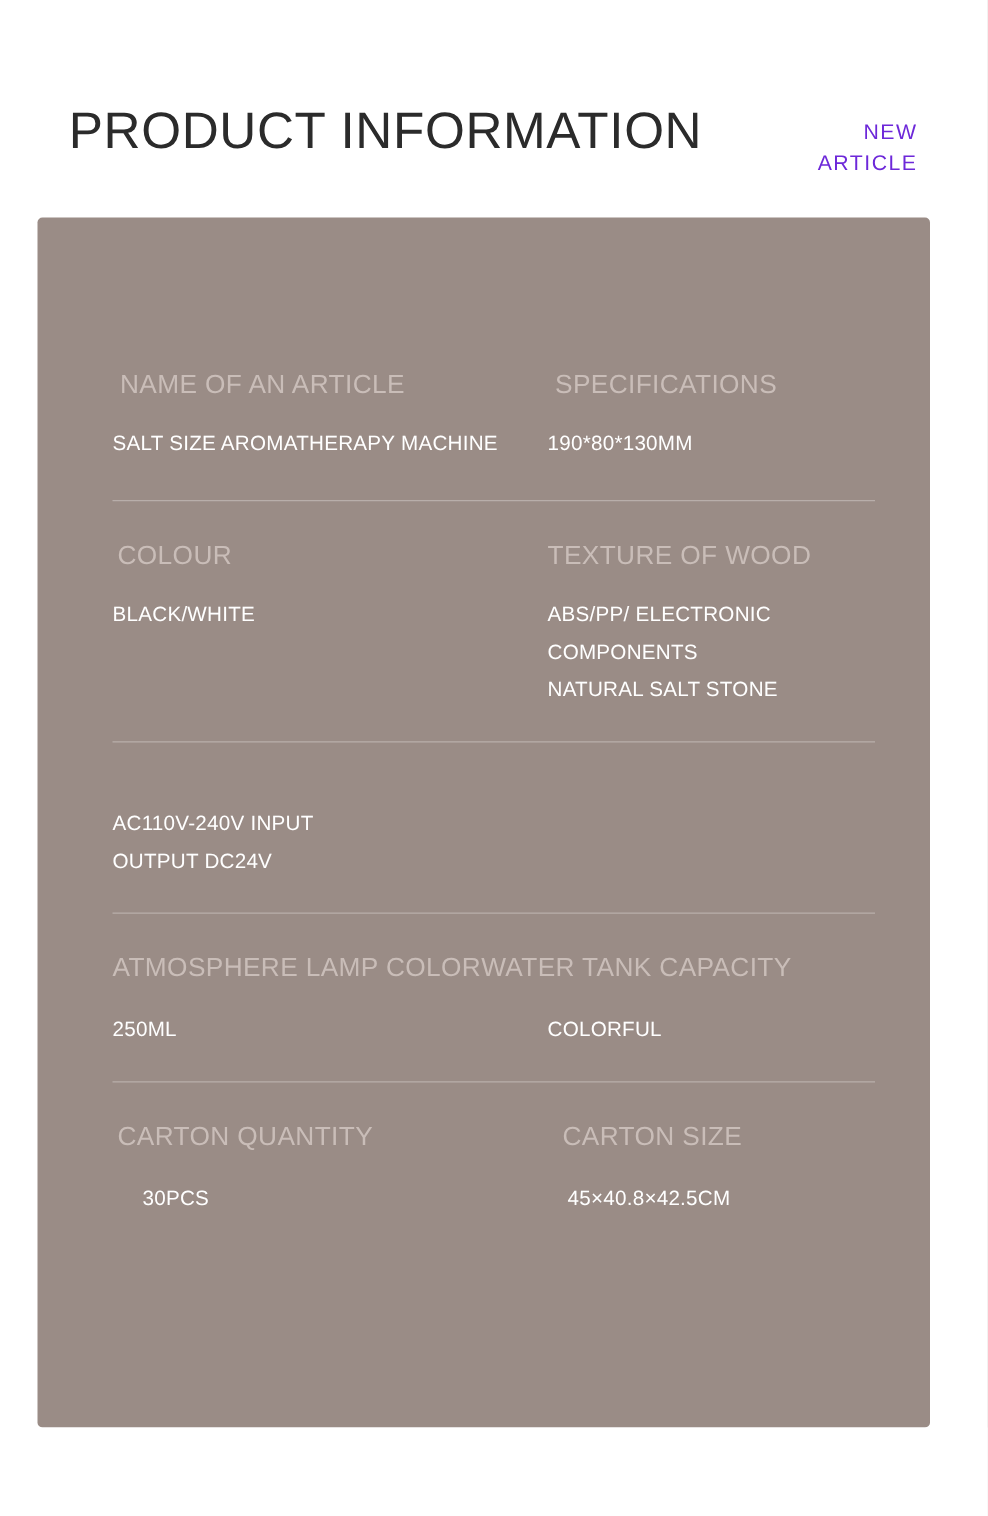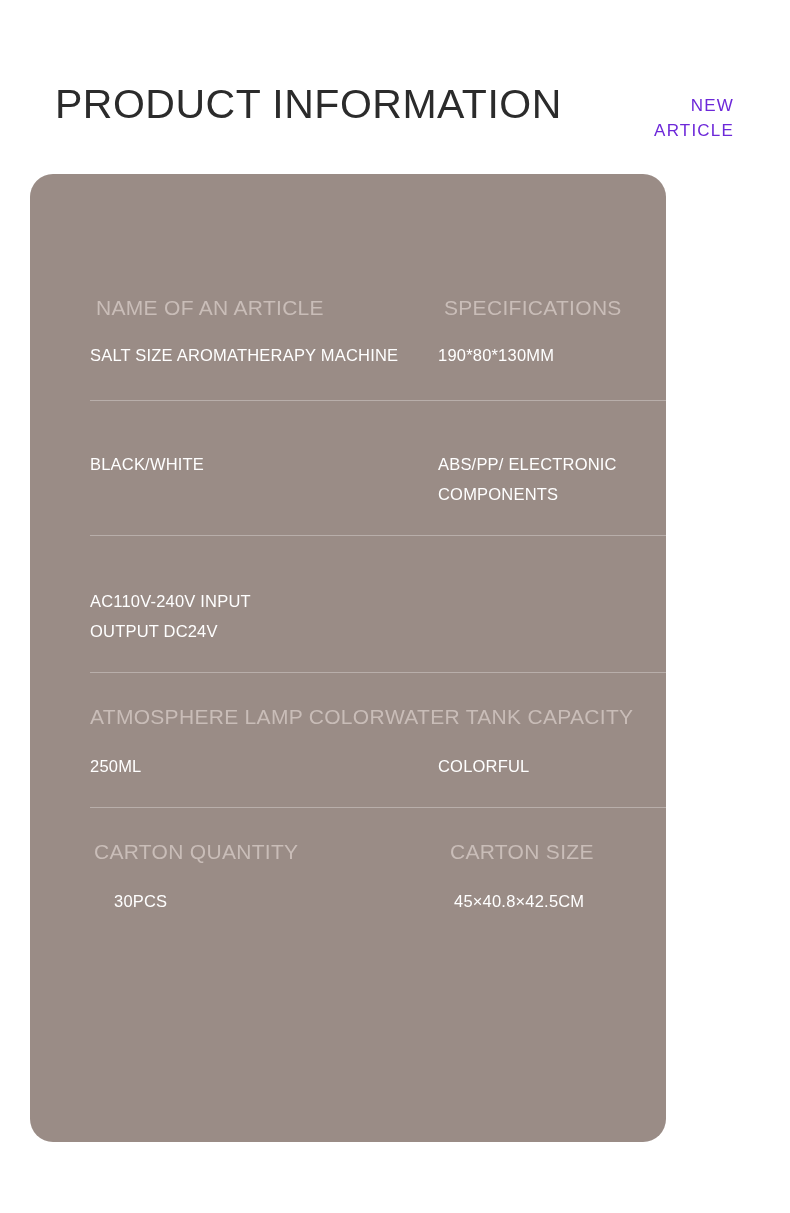--- a/index.html
+++ b/index.html
@@ -51,24 +51,24 @@
     letter-spacing: 1.2px;
     line-height: 25px;
   }
   .header-sub div { white-space: nowrap; }
 
   
   .panel {
     position: absolute;
     left: 30px;
     top: 174px;
-    width: 636px;
+    width: 714px;
     height: 968px;
     background: #9a8c86;
-    border-radius: 23px;
+    border-radius: 4px;
   }
 
   .table {
     position: absolute;
     left: 60px;
     top: 120px;
     width: 610px;
   }
 
   .row {
@@ -169,27 +169,36 @@
             <div class="value">190*80*130MM</div>
           </div>
         </div>
         <div class="divider-wrap">
           <div class="divider"></div>
         </div>
         <div class="after-div"></div>
       </div>
 
       <div class="row r2">
+        <div class="cols">
+          <div class="col col-left">
+            <div class="label indent-4">COLOUR</div>
+          </div>
+          <div class="col col-right">
+            <div class="label">TEXTURE OF WOOD</div>
+          </div>
+        </div>
         <div class="gap"></div>
         <div class="cols">
           <div class="col col-left">
             <div class="value">BLACK/WHITE</div>
           </div>
           <div class="col col-right">
             <div class="value multi">ABS/PP/ ELECTRONIC COMPONENTS</div>
+            <div class="value multi">NATURAL SALT STONE</div>
           </div>
         </div>
         <div class="divider-wrap">
           <div class="divider"></div>
         </div>
         <div class="after-div"></div>
       </div>
 
       <div class="row r3">
         <div class="gap"></div>

